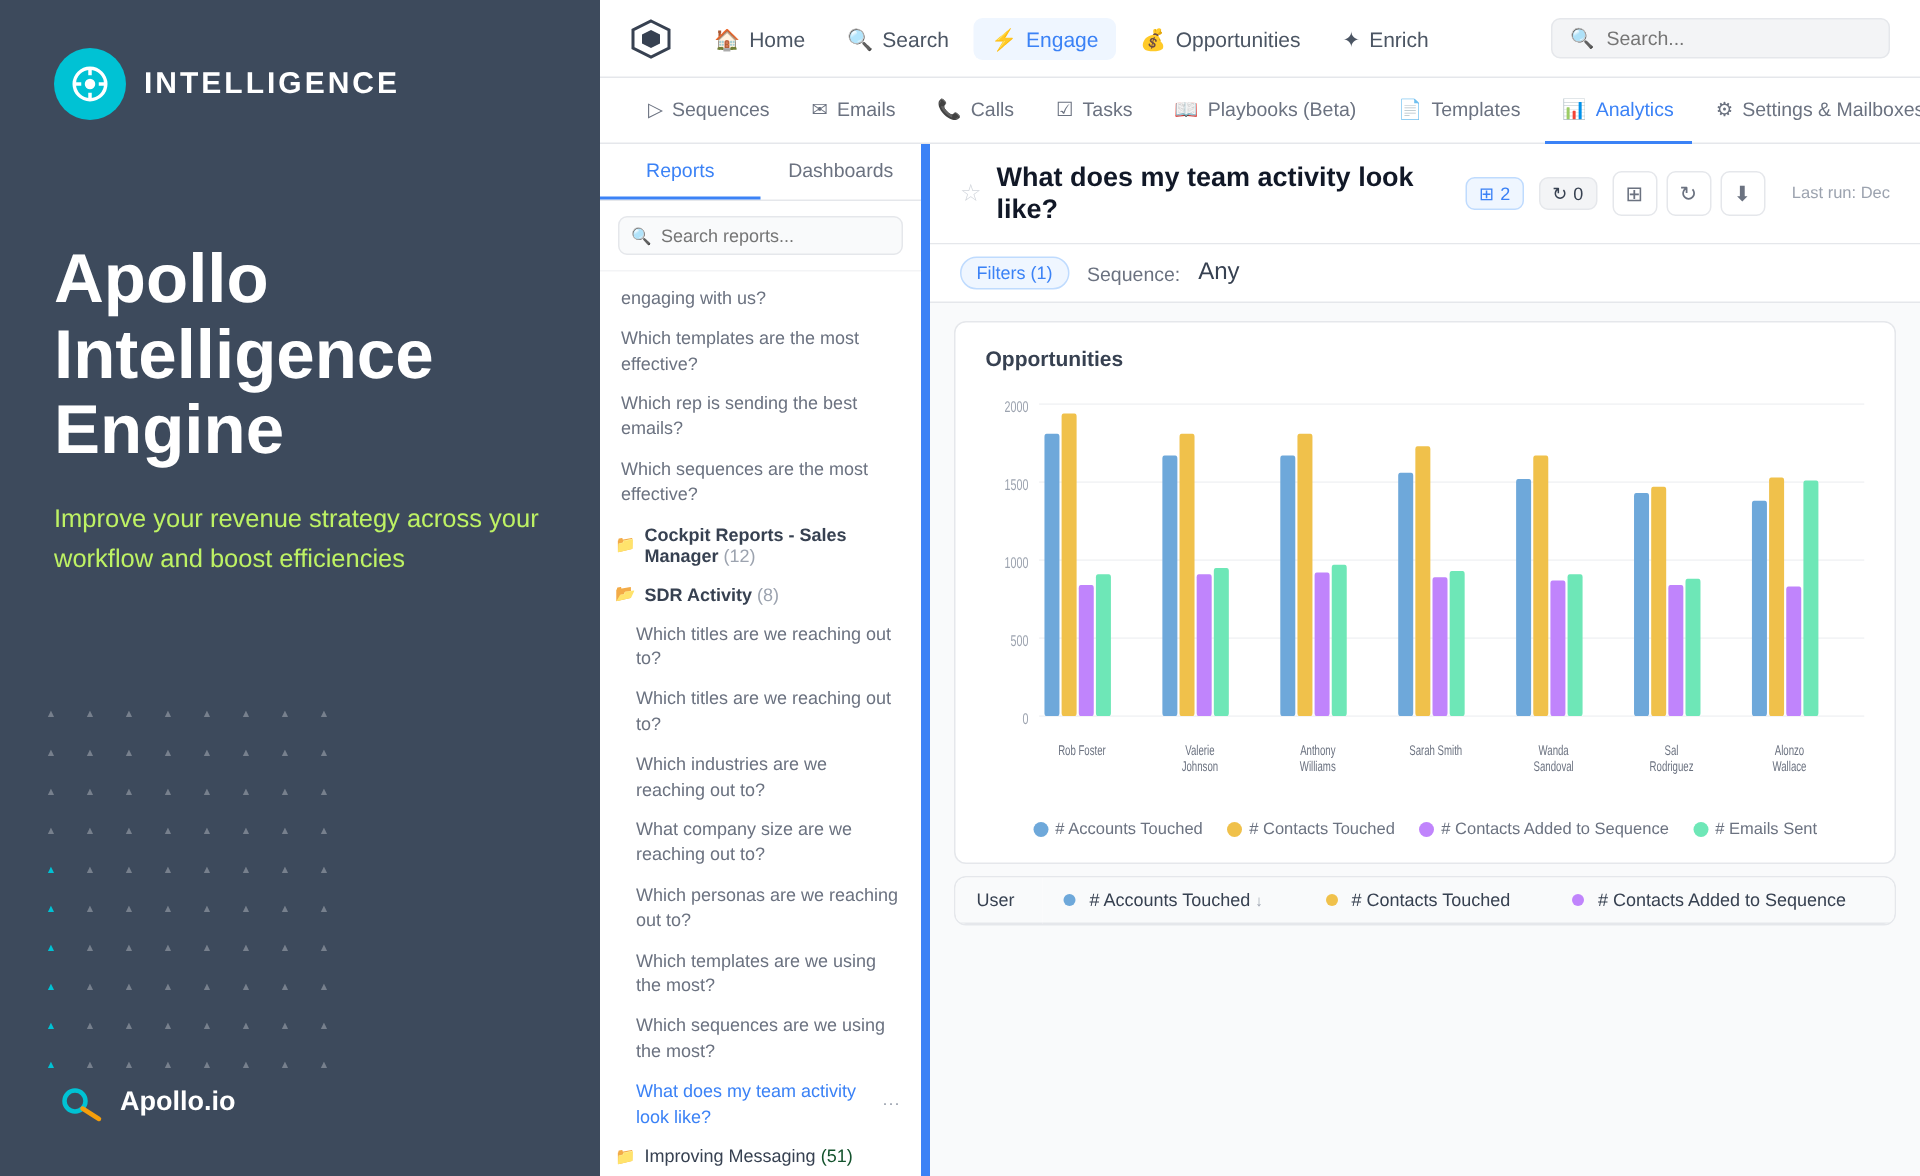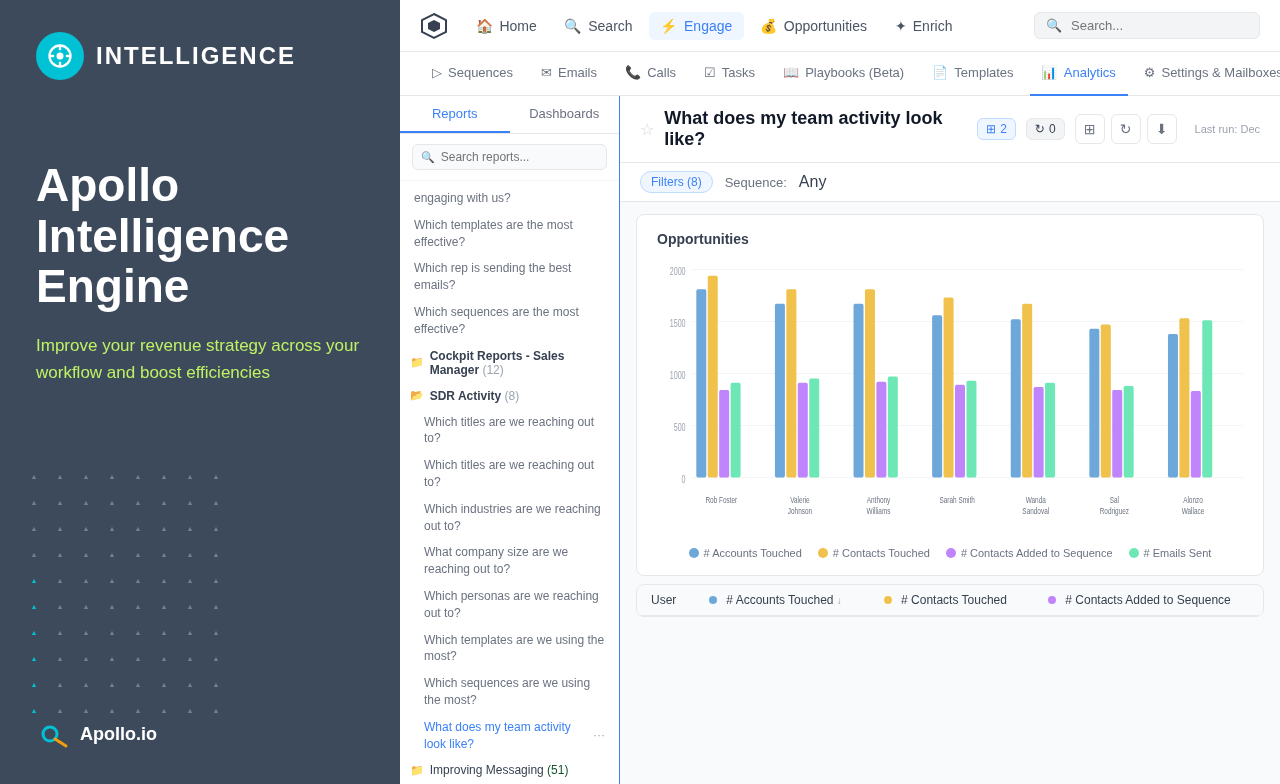--- a/index.html
+++ b/index.html
@@ -25,21 +25,21 @@
     }
     .logo-circle {
       width: 48px; height: 48px;
       background: #00c2d4;
       border-radius: 50%;
       display: flex; align-items: center; justify-content: center;
     }
     .logo-circle svg { width: 28px; height: 28px; fill: white; }
     .logo-text {
       color: white;
-      font-size: 24px;
+      font-size: 20px;
       font-weight: 700;
       letter-spacing: 2px;
     }
     .hero-text {
       color: white;
       margin-bottom: 24px;
     }
     .hero-text h1 {
       font-size: 46px;
       font-weight: 800;
@@ -179,21 +179,21 @@
       display: flex;
       flex: 1;
       overflow: hidden;
     }
 
     
     .sidebar {
       width: 220px;
       min-width: 220px;
       background: white;
-      border-right: 1px solid #3b82f6;
+      border-right: 6px solid #3b82f6;
       display: flex;
       flex-direction: column;
       overflow: hidden;
     }
     .sidebar-tabs {
       display: flex;
       border-bottom: 1px solid #e5e7eb;
     }
     .sidebar-tab {
       flex: 1;
@@ -664,21 +664,21 @@
         </div>
         <div class="report-actions">
           <div class="action-btn">⊞</div>
           <div class="action-btn">↻</div>
           <div class="action-btn">⬇</div>
         </div>
         <span class="last-run">Last run: Dec</span>
       </div>
 
       <div class="filters-bar">
-        <div class="filter-tag">Filters (8)</div>
+        <div class="filter-tag">Filters (1)</div>
         <span class="filter-text">Sequence:</span>
         <span class="filter-value">Any</span>
       </div>
 
       <div class="chart-section">
         <div class="section-title">Opportunities</div>
         <div class="chart-container">
           <svg class="chart-svg-container" viewBox="0 0 820 250" preserveAspectRatio="none" id="bar-chart">
 
             <line x1="50" y1="10" x2="820" y2="10" stroke="#f3f4f6" stroke-width="1"></line>

